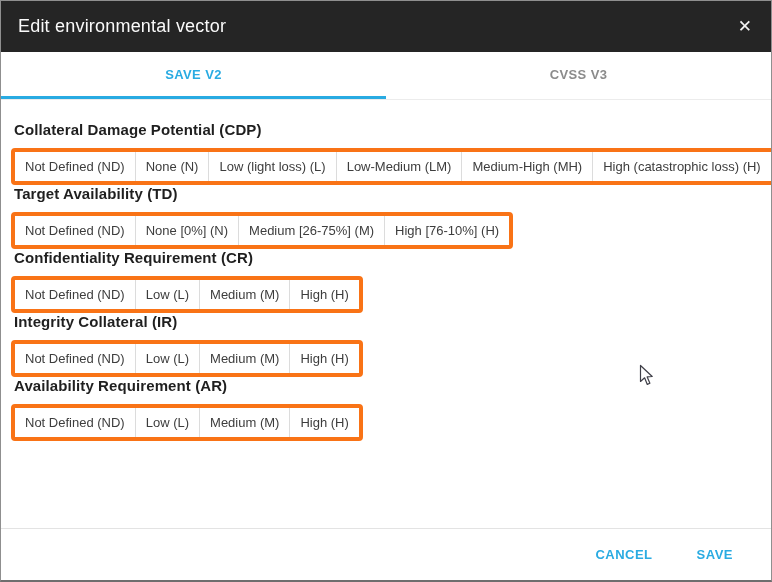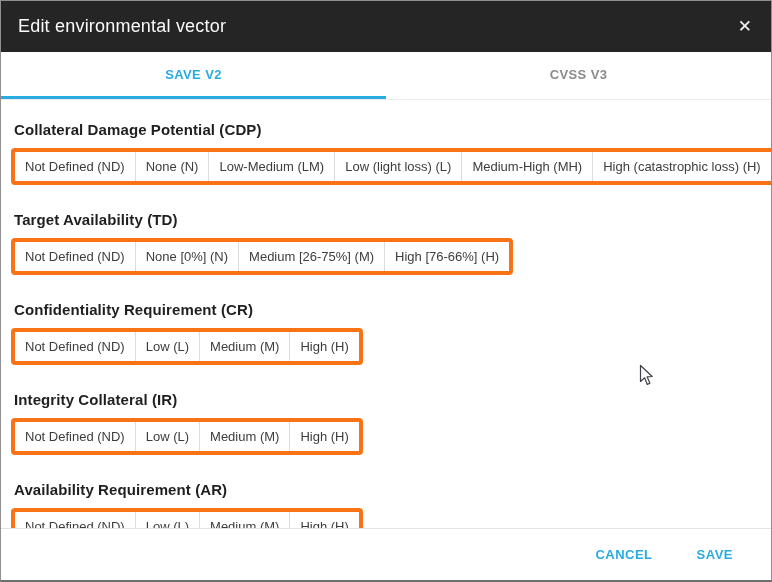--- a/index.html
+++ b/index.html
@@ -43,21 +43,21 @@
     font-size: 13px; font-weight: 700; letter-spacing: 0.4px;
     color: #8b8b8b; cursor: pointer;
     border-bottom: 3px solid transparent;
   }
   .tab.active { color: #29abe2; border-bottom-color: #29abe2; }
   .content {
     flex: 1 1 auto;
     padding: 21px 10px 0 10px;
     overflow: hidden;
   }
-  .section { margin-bottom: 26px; }
+  .section { }
   .section-title {
     font-size: 15px; font-weight: 700; color: #1f1f1f;
     letter-spacing: 0.1px;
     margin: 0 0 10px 3px;
   }
   .btn-group {
     display: inline-flex;
     border: 4px solid #f97316; border-radius: 4px;
     background: #ffffff;
   }
@@ -100,34 +100,34 @@
     <div class="tab">CVSS V3</div>
   </div>
 
   <div class="content">
 
     <div class="section">
       <h2 class="section-title">Collateral Damage Potential (CDP)</h2>
       <div class="btn-group">
         <div class="opt">Not Defined (ND)</div>
         <div class="opt">None (N)</div>
+        <div class="opt">Low (light loss) (L)</div>
         <div class="opt">Low-Medium (LM)</div>
-        <div class="opt">Low (light loss) (L)</div>
         <div class="opt">Medium-High (MH)</div>
         <div class="opt">High (catastrophic loss) (H)</div>
       </div>
     </div>
 
     <div class="section">
       <h2 class="section-title">Target Availability (TD)</h2>
       <div class="btn-group">
         <div class="opt">Not Defined (ND)</div>
         <div class="opt">None [0%] (N)</div>
         <div class="opt">Medium [26-75%] (M)</div>
-        <div class="opt">High [76-66%] (H)</div>
+        <div class="opt">High [76-10%] (H)</div>
       </div>
     </div>
 
     <div class="section">
       <h2 class="section-title">Confidentiality Requirement (CR)</h2>
       <div class="btn-group">
         <div class="opt">Not Defined (ND)</div>
         <div class="opt">Low (L)</div>
         <div class="opt">Medium (M)</div>
         <div class="opt">High (H)</div>

